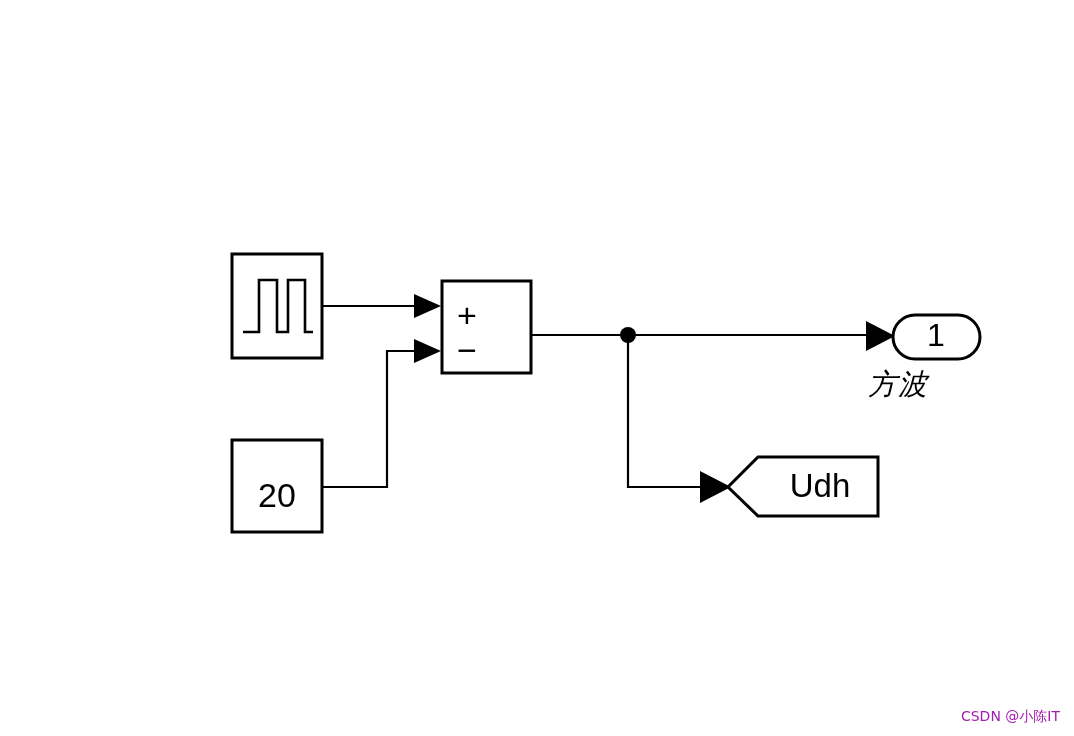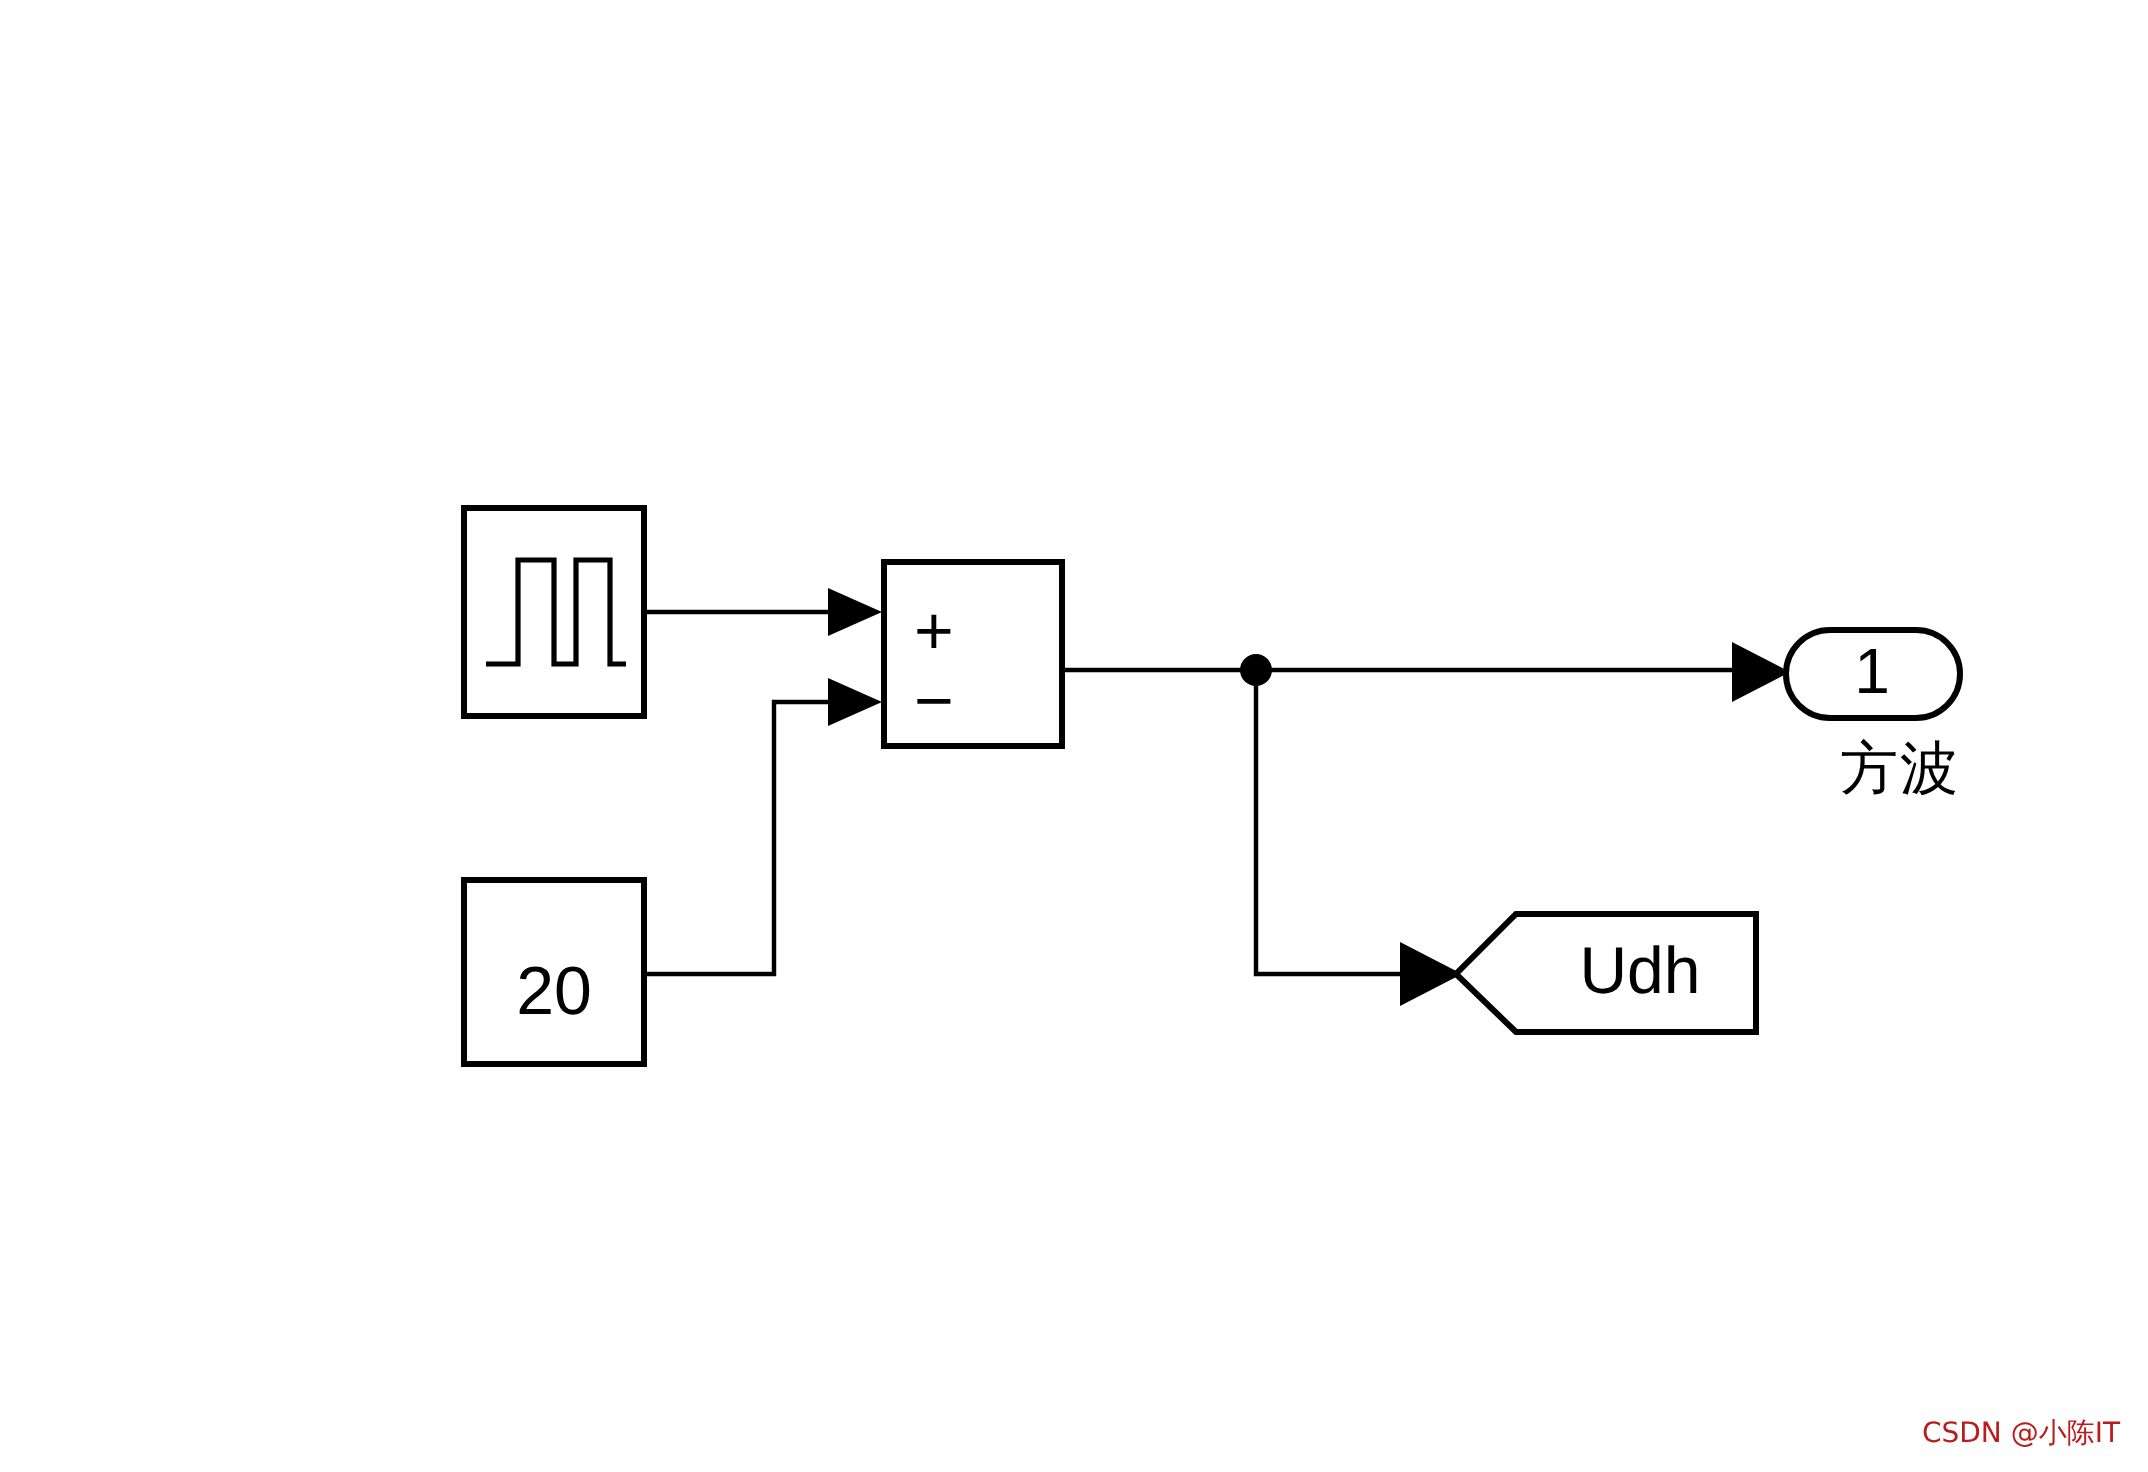--- a/index.html
+++ b/index.html
@@ -86,21 +86,21 @@
     color: #000000;
     white-space: nowrap;
     letter-spacing: 1px;
   }
   .watermark {
     position: absolute;
     right: 14px;
     bottom: 10px;
     font-family: "DejaVu Sans", "Liberation Sans", sans-serif;
     font-size: 14px;
-    color: #b91c1c;
+    color: #a21caf;
     white-space: nowrap;
   }
 </style>
 </head>
 <body>
 
 <div id="canvas">
 
   <svg class="diagram" viewBox="0 0 1074 736">
 
@@ -147,17 +147,17 @@
       <text class="port-txt" x="936" y="338" text-anchor="middle" dominant-baseline="middle">1</text>
     </g>
 
     <g>
       <path class="goto-shape" d="M 758 457 L 878 457 L 878 516 L 758 516 L 728 487 Z"></path>
       <text class="goto-txt" x="820" y="488" text-anchor="middle" dominant-baseline="middle">Udh</text>
     </g>
 
   </svg>
 
-  <div class="cjk-label" style="left: 920px; top: 365px;">方波</div>
+  <div class="cjk-label" style="left: 868px; top: 365px; font-style: italic;">方波</div>
 
   <div class="watermark">CSDN @小陈IT</div>
 
 </div>
 
 </body></html>

